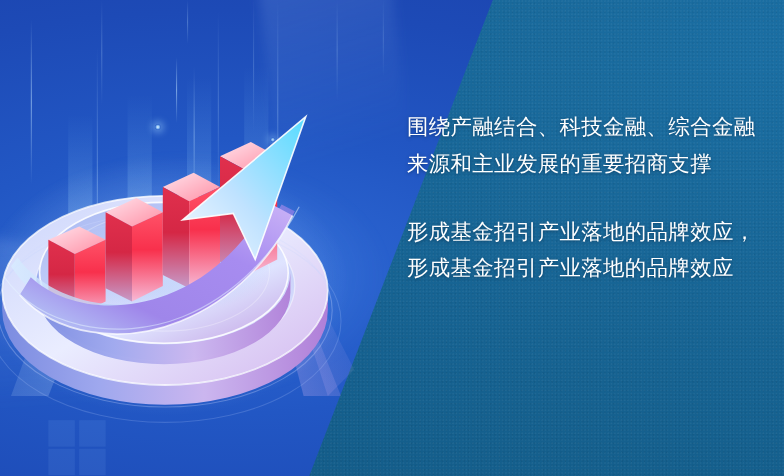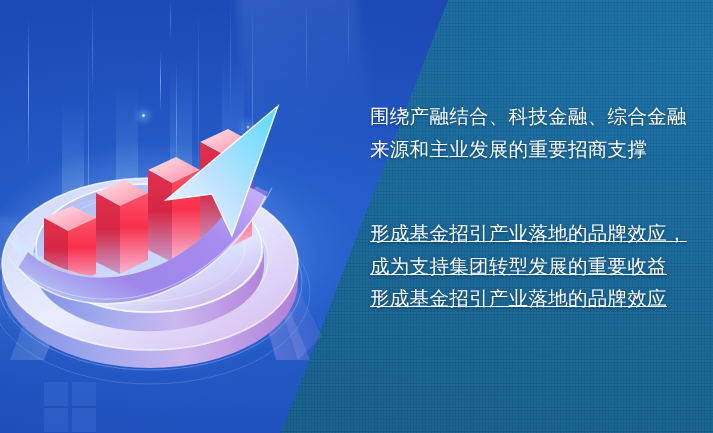--- a/index.html
+++ b/index.html
@@ -60,21 +60,21 @@
   #art svg{display:block;width:330px;height:320px;overflow:visible;}
 
   
   .copy{position:absolute;left:370px;top:100px;width:310px;}
   .para{
     color:#ffffff;font-size:19.5px;line-height:32.5px;
     letter-spacing:.3px;font-weight:400;
     text-shadow:0 1px 3px rgba(4,32,62,.55);
     white-space:nowrap;
   }
-  .para + .para{margin-top:52px;text-decoration:underline;}
+  .para + .para{margin-top:30px;}
   .para div{white-space:nowrap;}
 </style>
 </head>
 <body>
 
 <div id="stage">
 
   <div class="bg-blue"></div>
   <div class="bg-glow"></div>
 
@@ -272,19 +272,18 @@
 
   <div class="copy">
 
     <div class="para">
       <div>围绕产融结合、科技金融、综合金融</div>
       <div>来源和主业发展的重要招商支撑</div>
     </div>
 
     <div class="para">
       <div>形成基金招引产业落地的品牌效应，</div>
-      <div>成为支持集团转型发展的重要收益</div>
       <div>形成基金招引产业落地的品牌效应</div>
     </div>
 
   </div>
 
 </div>
 
 </body></html>

